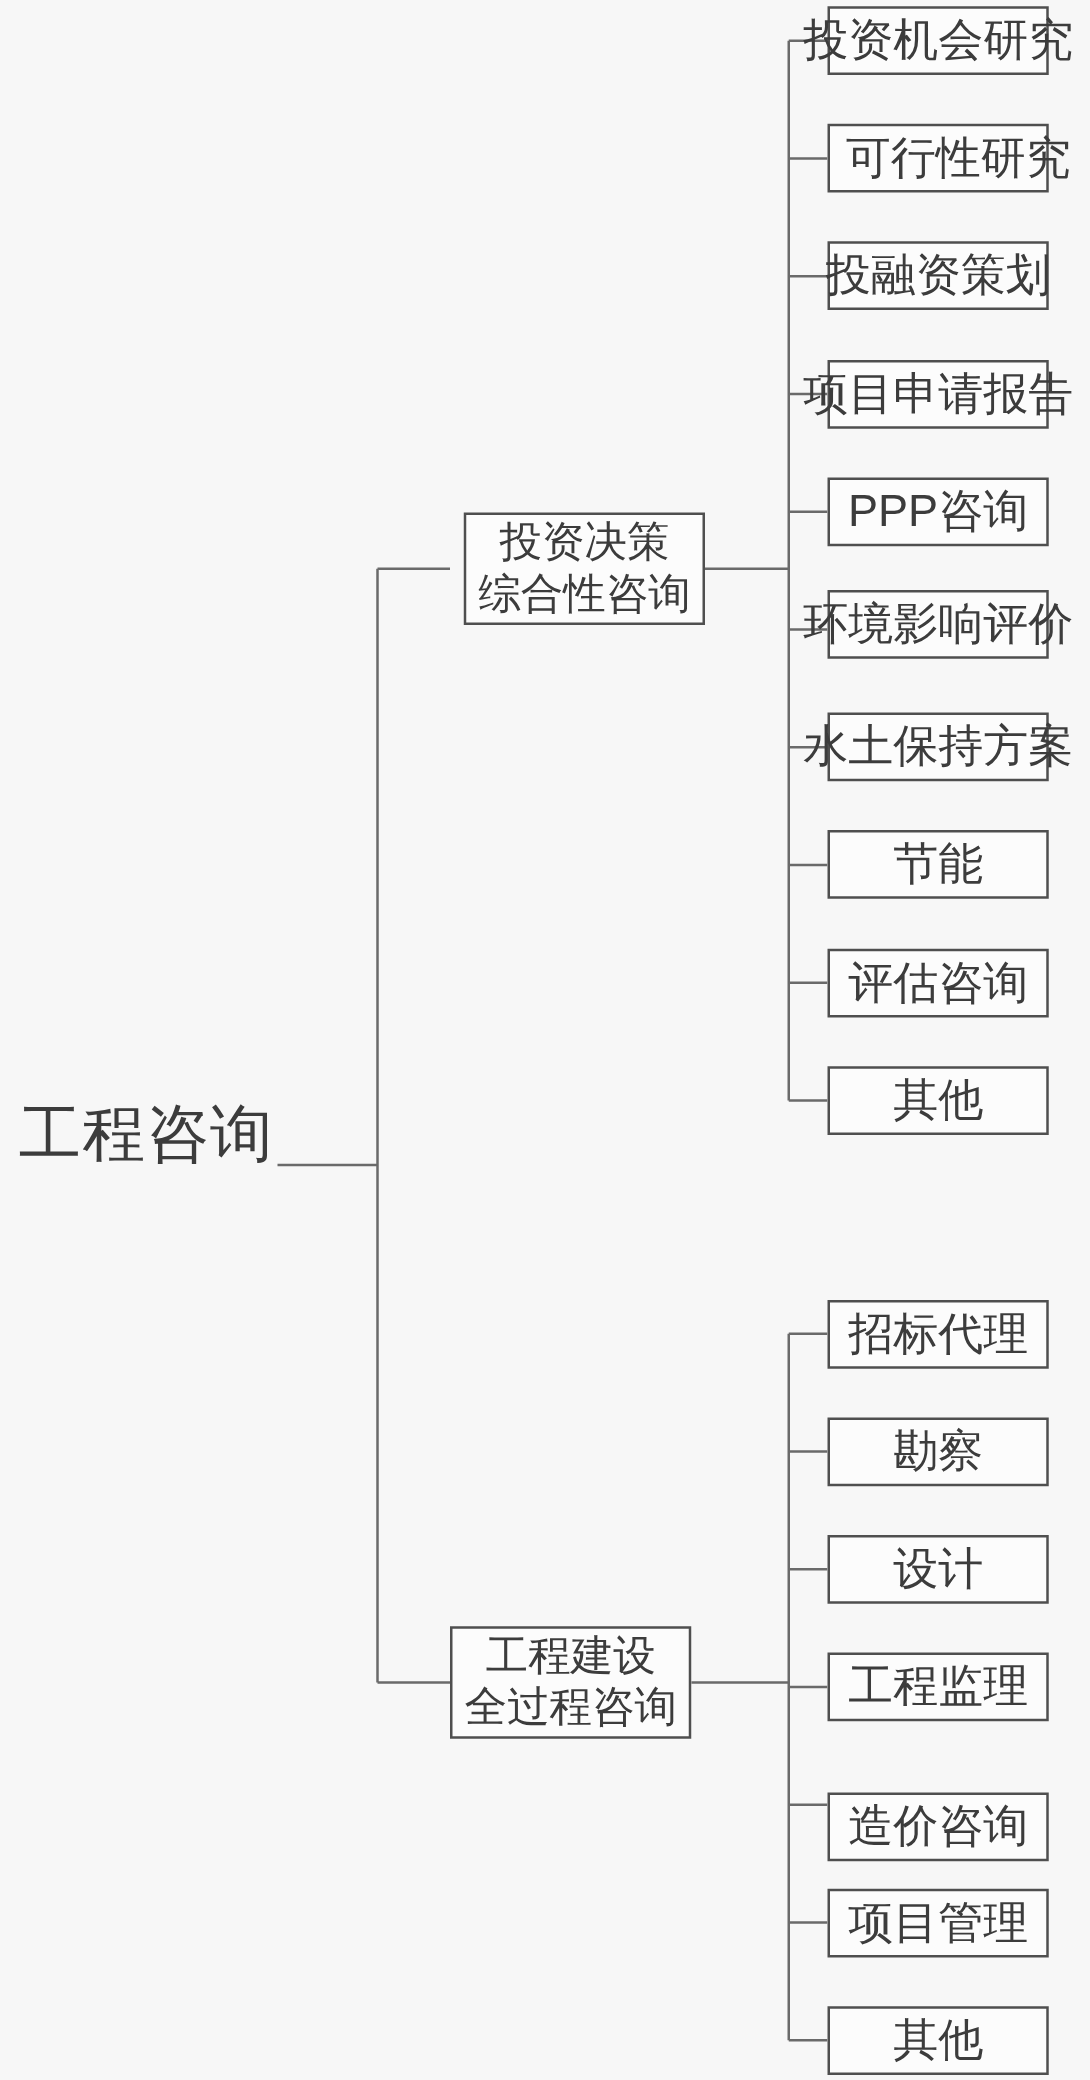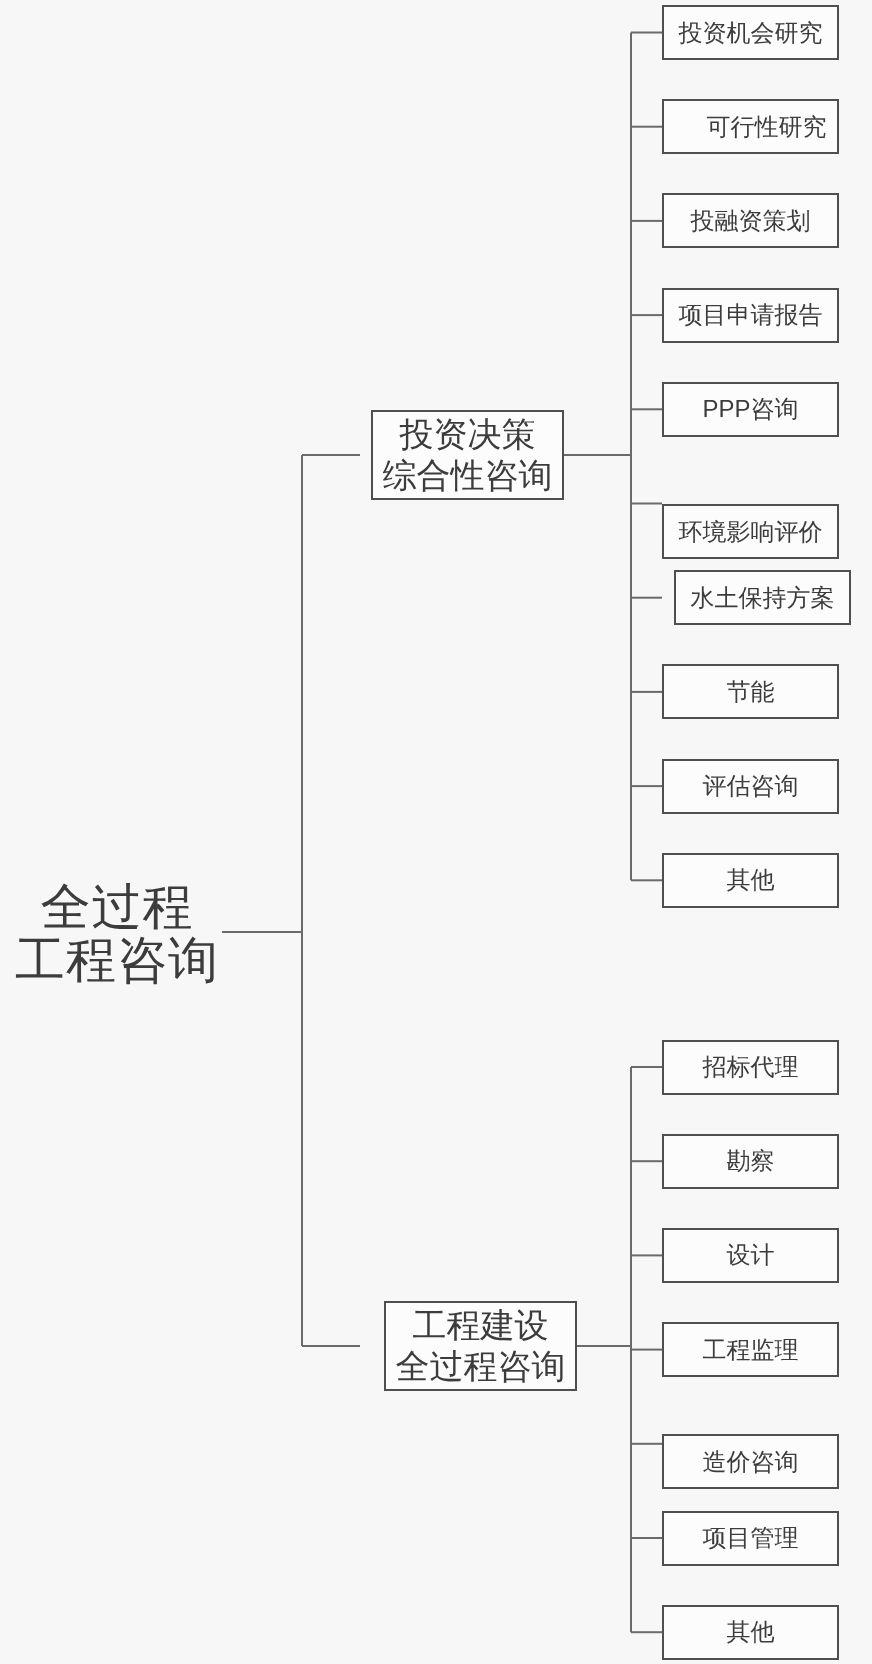--- a/index.html
+++ b/index.html
@@ -48,32 +48,32 @@
     flex-direction: column;
     align-items: center;
     justify-content: center;
     font-size: 34px;
     line-height: 41px;
     color: var(--text, #3c3c3c);
     text-align: center;
     white-space: nowrap;
   }
   .branch-box.b1 { top: 410px; margin-left: 11px; }
-  .branch-box.b2 { top: 1301px; margin-left: 24px; }
+  .branch-box.b2 { top: 1301px; }
   .leaf {
     position: absolute;
     left: 662px;
     width: 177px;
     height: 55px;
     border: 2px solid var(--border, #4f4f4f);
     background: var(--box-bg, #fcfcfc);
     display: flex;
     align-items: center;
     justify-content: center;
-    font-size: 24px;
+    font-size: 36px;
     color: var(--text, #3c3c3c);
     white-space: nowrap;
   }
 </style>
 </head>
 <body style="--background: #f7f7f7; --box-bg: #fcfcfc; --border: #4f4f4f; --line: #6a6a6a; --text: #3c3c3c;">
 
 <div class="canvas">
 
   <svg class="lines" id="connector-lines" viewBox="0 0 872 1664" xmlns="http://www.w3.org/2000/svg">
@@ -98,21 +98,20 @@
       <path d="M631 1067H662"></path>
       <path d="M631 1161.2H662"></path>
       <path d="M631 1255.4H662"></path>
       <path d="M631 1349.6H662"></path>
       <path d="M631 1443.8H662"></path>
       <path d="M631 1538H662"></path>
       <path d="M631 1632.2H662"></path>
     </svg>
 
   <div class="root-label">
-    <div>全过程</div>
     <div>工程咨询</div>
   </div>
 
   <div class="branch-box b1">
     <div>投资决策</div>
     <div>综合性咨询</div>
   </div>
 
   <div class="branch-box b2">
     <div>工程建设</div>
@@ -128,24 +127,24 @@
       </div>
       <div class="leaf" style="top: 193.4px;">
         <span>投融资策划</span>
       </div>
       <div class="leaf" style="top: 287.6px;">
         <span>项目申请报告</span>
       </div>
       <div class="leaf" style="top: 381.8px;">
         <span>PPP咨询</span>
       </div>
-      <div class="leaf" style="top: 504px;">
+      <div class="leaf" style="top: 472px;">
         <span>环境影响评价</span>
       </div>
-      <div class="leaf" style="top: 570.2px; margin-left: 12px;">
+      <div class="leaf" style="top: 570.2px;">
         <span>水土保持方案</span>
       </div>
       <div class="leaf" style="top: 664.4px;">
         <span>节能</span>
       </div>
       <div class="leaf" style="top: 758.6px;">
         <span>评估咨询</span>
       </div>
       <div class="leaf" style="top: 852.8px;">
         <span>其他</span>

